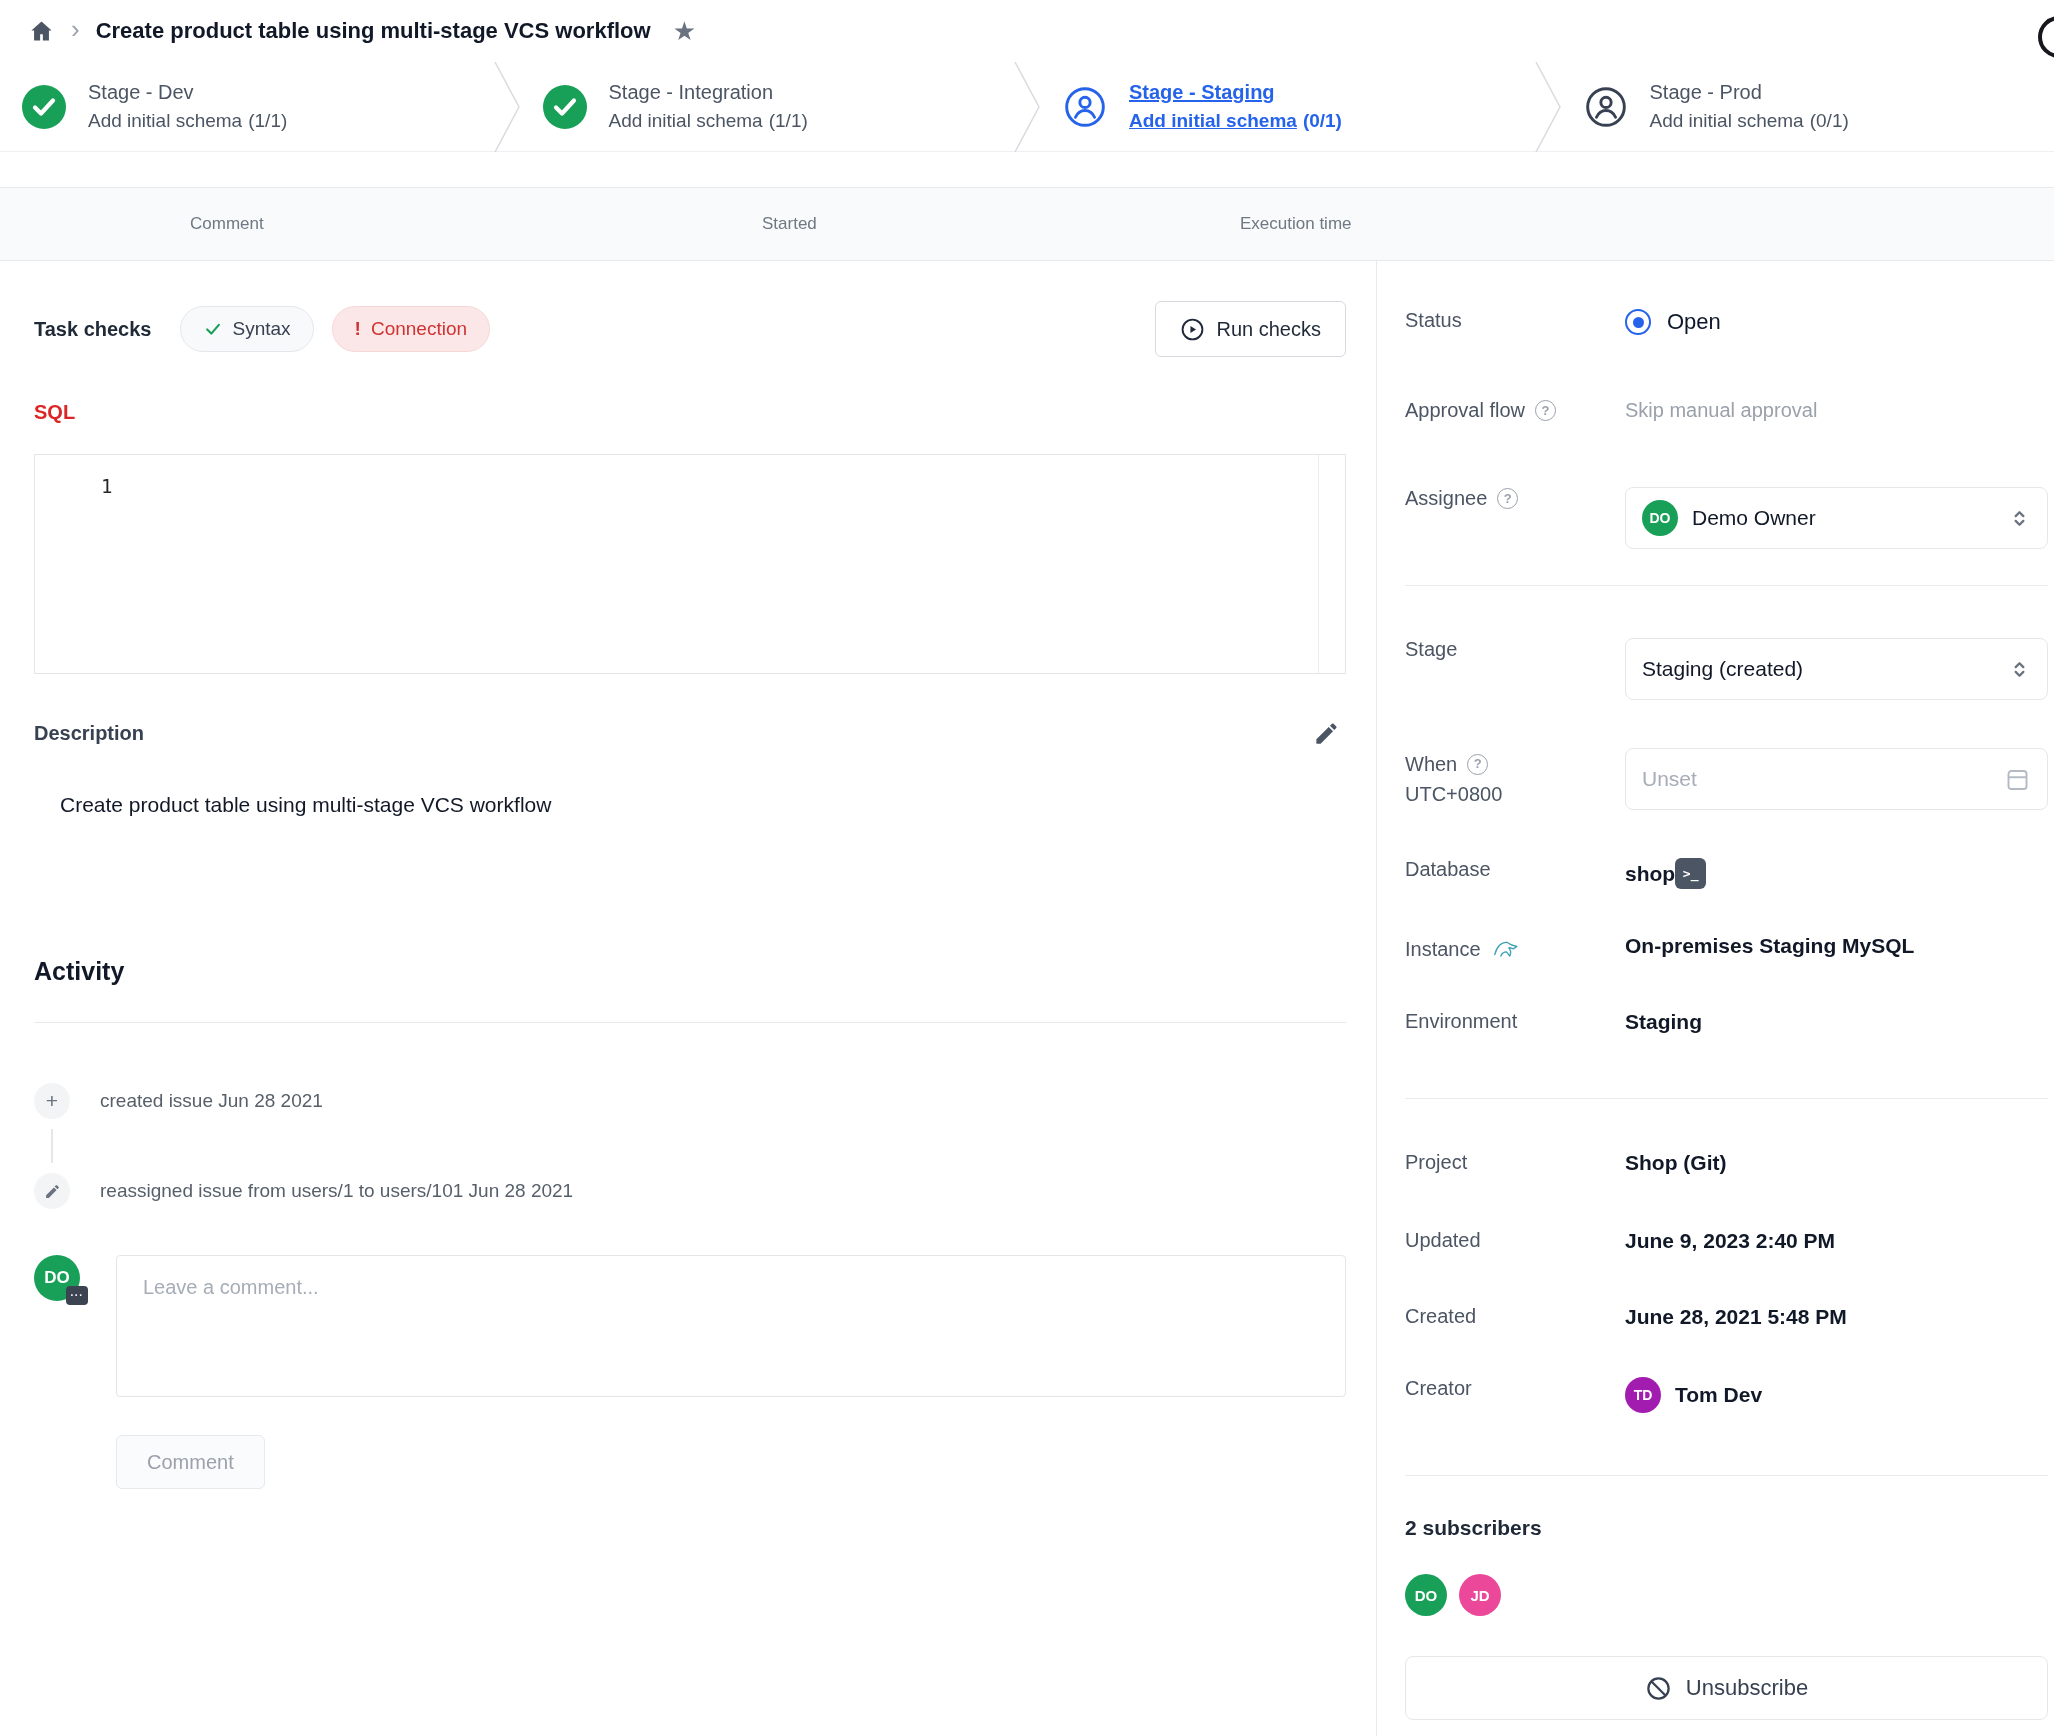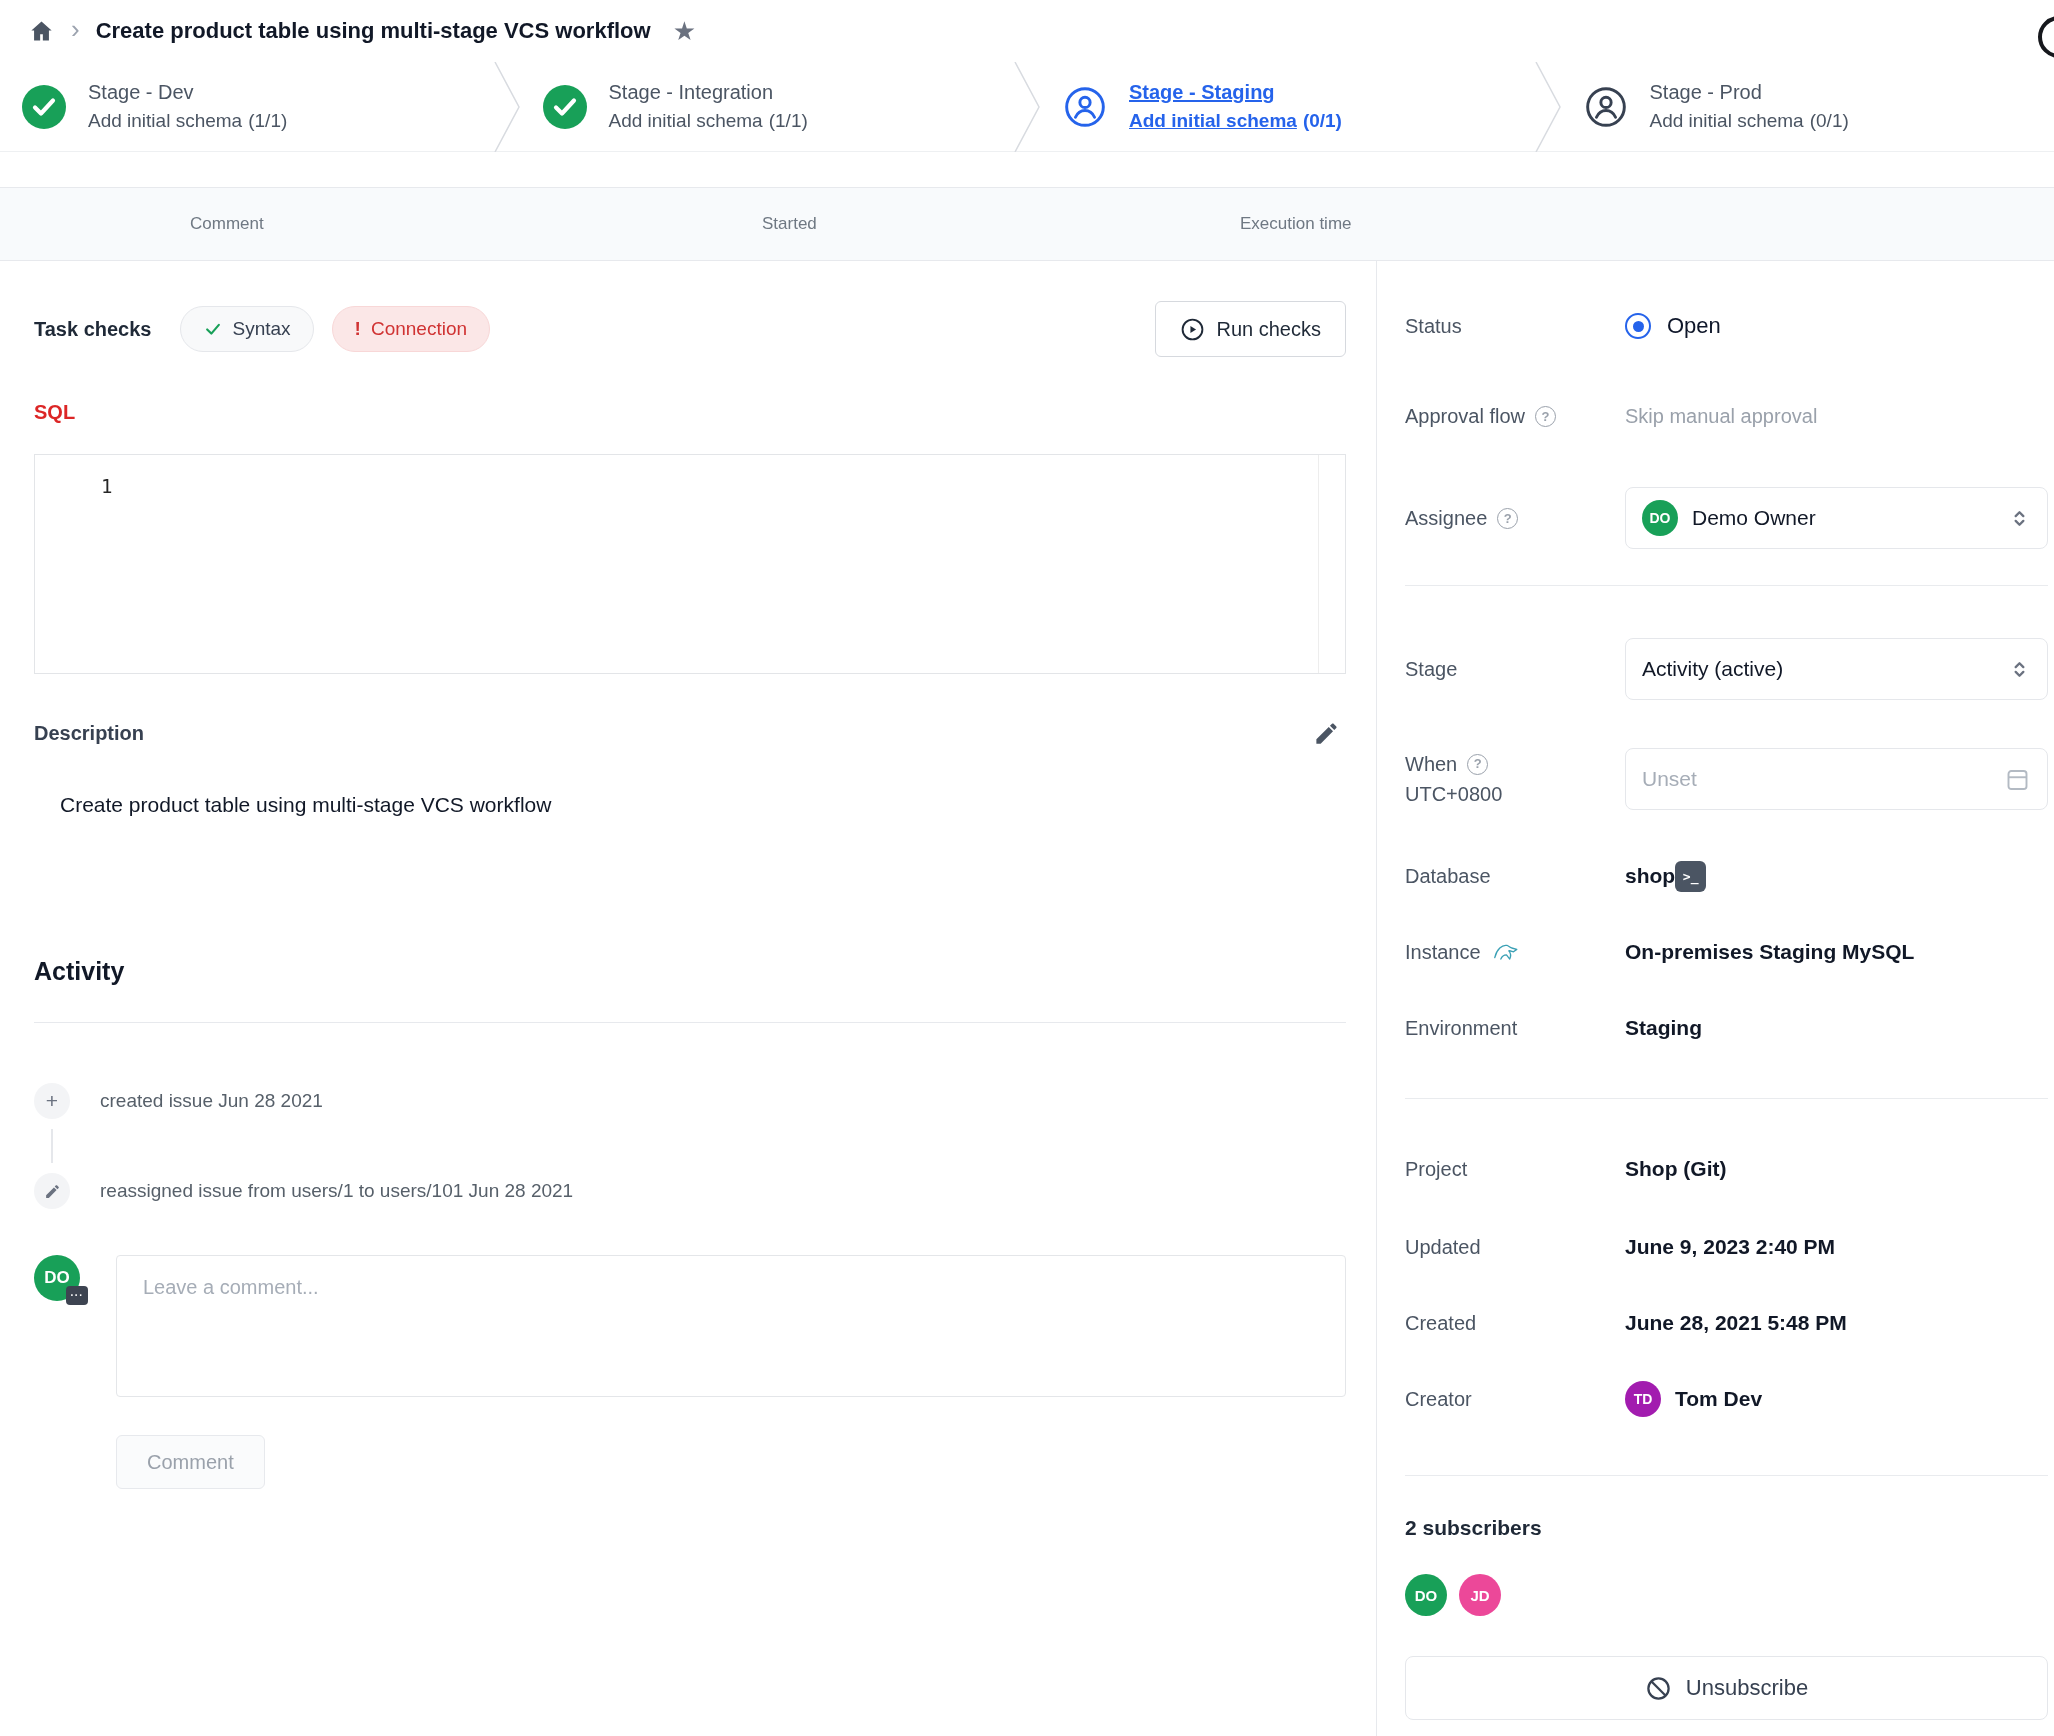--- a/index.html
+++ b/index.html
@@ -74,21 +74,21 @@
   .avatar-do-lg { width:46px; height:46px; background:#18a058; font-size:17px; position:relative; }
   .comment-badge { position:absolute; right:-8px; bottom:-4px; width:22px; height:19px; background:#3d4451;
     border-radius:4px; color:#fff; font-size:10px; letter-spacing:1px; display:flex; align-items:center; justify-content:center; }
   .comment-box { flex:1; height:142px; border:1px solid #e4e6e9; border-radius:4px; padding:20px 26px;
     font-family:"Liberation Sans", sans-serif; font-size:20px; color:#111827; resize:none; outline:none; }
   .comment-box::placeholder { color:#a6adb7; }
   .comment-btn { margin-top:38px; margin-left:82px; height:54px; padding:0 30px; background:#fafbfc;
     border:1px solid #e7e9ed; border-radius:6px; color:#9aa1ab; font-size:20px; font-weight:500; cursor:default; }
 
   
-  .sb-row { display:flex; align-items:center; }
+  .sb-row { display:flex; align-items:flex-start; }
   .sb-label { width:220px; flex:0 0 220px; font-size:20px; font-weight:500; color:#4b5563;
     display:flex; align-items:center; gap:10px; }
   .help-icon { width:21px; height:21px; border:1.6px solid #9aa1ab; border-radius:50%; color:#9aa1ab;
     font-size:13px; font-weight:700; display:flex; align-items:center; justify-content:center; flex:0 0 auto; }
   .sb-value-bold { font-size:21px; font-weight:700; color:#111827; }
   .sb-value-semibold { font-size:21px; font-weight:600; color:#111827; }
   .sb-muted { font-size:20px; color:#9aa1ab; }
   .row-status { margin-top:48px; height:34px; }
   .radio { width:26px; height:26px; border:2.5px solid #2563eb; border-radius:50%; position:relative; flex:0 0 auto; }
   .radio::after { content:''; position:absolute; inset:5.5px; background:#2563eb; border-radius:50%; }
@@ -327,21 +327,21 @@
               </svg>
           </span>
         </span>
       </div>
 
       <div class="sb-divider"></div>
 
       <div class="sb-row row-stage">
         <span class="sb-label">Stage</span>
         <span class="select-box">
-          <span class="select-text">Activity (active)</span>
+          <span class="select-text">Staging (created)</span>
           <span class="select-caret">
             <svg viewBox="0 0 24 24" width="23" height="23" fill="none" stroke="#6b7280" stroke-width="2.4" stroke-linecap="round" stroke-linejoin="round">
                 <path d="M8 9.5 L12 5.5 L16 9.5"></path>
                 <path d="M8 14.5 L12 18.5 L16 14.5"></path>
               </svg>
           </span>
         </span>
       </div>
 
       <div class="sb-row row-when">

